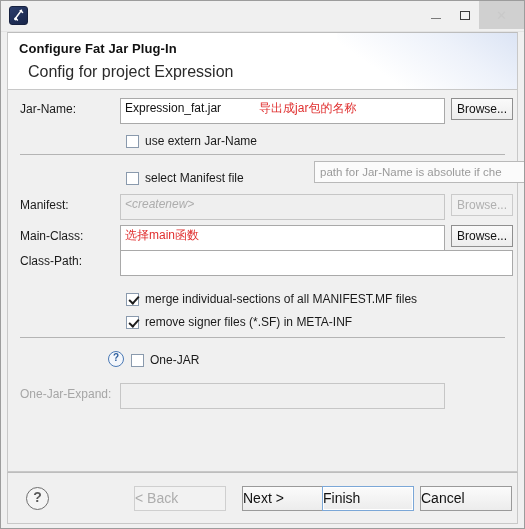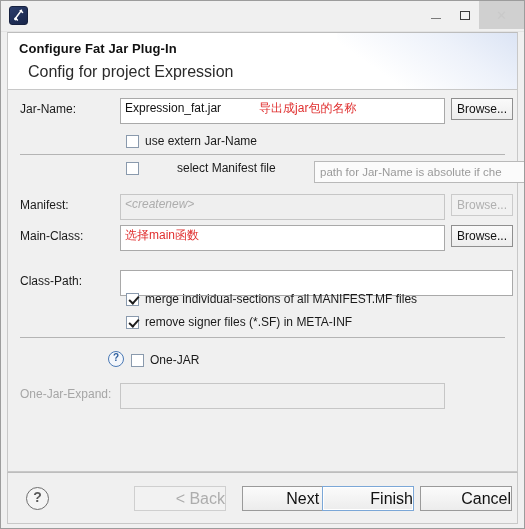--- a/index.html
+++ b/index.html
@@ -300,23 +300,23 @@
     background: #f4f4f4;
   }
   .wbtn {
     position: absolute;
     top: 13px;
     height: 25px;
     width: 92px;
     box-sizing: border-box;
     background: linear-gradient(180deg, #fbfbfb 0%, #ececec 100%);
     border: 1px solid #9a9a9a;
-    font-size: 16px;
+    font-size: 14px;
     line-height: 23px;
-    text-align: right;
+    text-align: left;
     color: #111111;
   }
   .wbtn.disabled { color: #adadad; border-color: #cfcfcf; background: #f2f2f2; }
   .wbtn.focus {
     border: 1px solid #7ba7d7;
     box-shadow: inset 0 0 0 1px #ffffff;
   }
 </style>
 </head>
 <body>
@@ -360,42 +360,42 @@
       <div class="btn" style="left:443px; width:62px;">Browse...</div>
     </div>
 
     <div class="cbrow" style="left:118px; top:40px;">
       <span class="cbox"></span>
       <span class="cbl">use extern Jar-Name</span>
     </div>
 
     <div class="sep" style="top:64px;"></div>
 
-    <div class="cbrow" style="left:118px; top:67px;gap:32px;">
+    <div class="cbrow" style="left:118px; top:77px;">
       <span class="cbox"></span>
       <span class="cbl">select Manifest file</span>
     </div>
 
     <div class="row" style="top:104px;">
       <span class="lbl">Manifest:</span>
       <div class="field disabled" style="left:112px; width:325px;font-style:italic;">
         <span>&lt;createnew&gt;</span>
       </div>
       <div class="btn disabled" style="left:443px; width:62px;">Browse...</div>
     </div>
 
     <div class="row" style="top:135px;">
       <span class="lbl">Main-Class:</span>
       <div class="field" style="left:112px; width:325px;">
         <span class="only-red">选择main函数</span>
       </div>
       <div class="btn" style="left:443px; width:62px;">Browse...</div>
     </div>
 
-    <div class="row" style="top:180px;">
+    <div class="row" style="top:160px;">
       <span class="lbl">Class-Path:</span>
       <div class="field" style="left:112px; width:393px;">
         <span></span>
       </div>
     </div>
 
     <div class="cbrow" style="left:118px; top:198px;">
       <span class="cbox checked"></span>
       <span class="cbl">merge individual-sections of all MANIFEST.MF files</span>
     </div>

